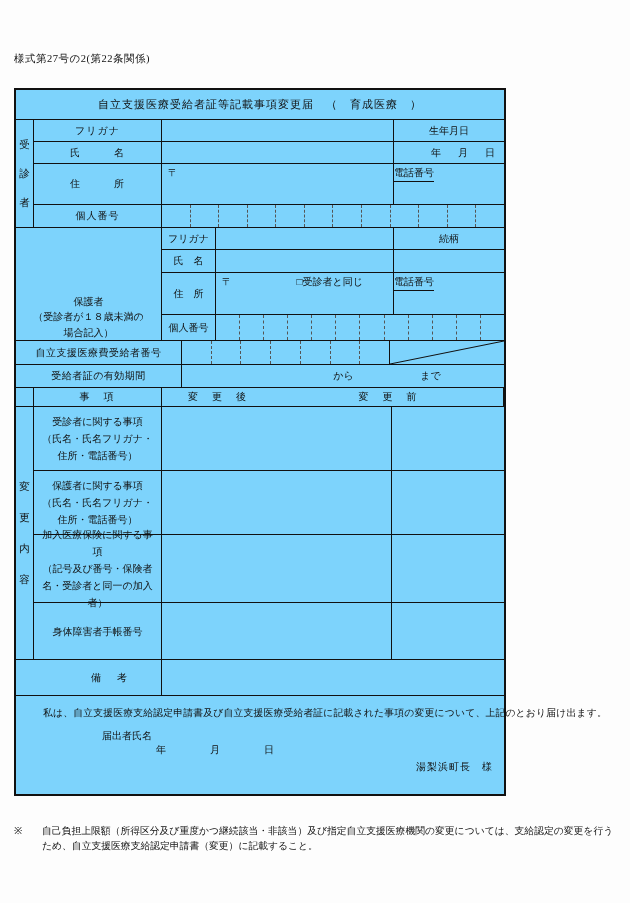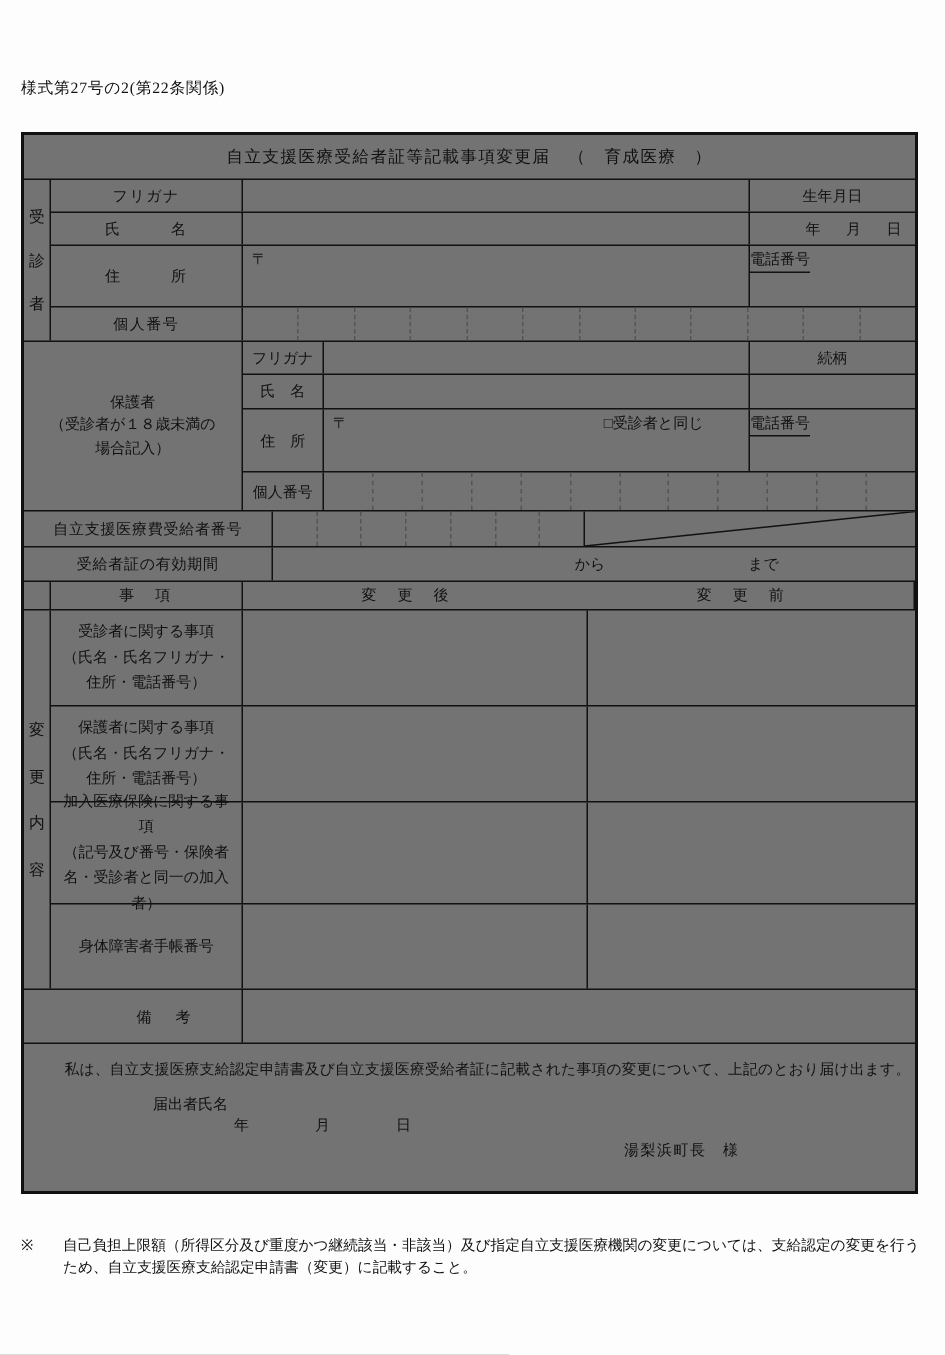--- a/index.html
+++ b/index.html
@@ -1,37 +1,37 @@
 <!DOCTYPE html>
 <html><head>
 <meta charset="utf-8">
 <style>
   * { margin:0; padding:0; box-sizing:border-box; }
   body { width:630px; height:903px; background:#fdfdfd; color:#111;
          font-family:"Liberation Serif","DejaVu Serif",serif; font-size:10px; }
   .sheet { position:relative; width:630px; height:903px; background:#fdfdfd; overflow:hidden; }
   .form-no { position:absolute; left:14px; top:32px; font-size:10.5px; letter-spacing:.5px;margin-top:20px; }
 
-  .tbl { position:absolute; left:14px; top:88px; width:598px; border:2px solid #111; background:#737373; }
+  .tbl { position:absolute; left:14px; top:88px; width:492px; border:2px solid #111; background:#7dd3fc; }
   .r { display:flex; border-bottom:1px solid #111; }
   .r.no-bb { border-bottom:none;text-align:center; }
   .c { border-right:1px solid #111; display:flex; align-items:center; justify-content:center; }
   .lc { border-right:none !important; }
   .rest { flex:1; display:flex; flex-direction:column; min-width:0; }
   .sr { display:flex; border-bottom:1px solid #111; }
   .rest .sr:last-child { border-bottom:none; }
 
   .title-row { height:30px; align-items:center; justify-content:center; }
   .title { font-size:11px; letter-spacing:1px; }
 
   .vcol { width:18px; flex-direction:column; justify-content:center; gap:15px; font-size:10.5px; }
   .vcol4 { gap:17px; }
   .lbl { width:128px; letter-spacing:1px; }
   .slbl { width:54px; }
-  .biglbl { width:146px; flex-direction:column; justify-content:center; line-height:1.55; text-align:center; }
+  .biglbl { width:146px; flex-direction:column; justify-content:flex-end; line-height:1.55; text-align:center; }
   .content { flex:1; min-width:0; }
   .fill { justify-content:flex-start; align-items:flex-start; padding:2px 5px; }
   .rw110 { width:110px; }
   .rcol { width:110px; display:flex; flex-direction:row; }
   .rhead { height:18px; border-bottom:1px solid #111; display:flex; align-items:center; justify-content:center; }
   .rval { flex:1; }
 
   .dateu { justify-content:flex-end; gap:17px; padding-right:9px; }
   .addr { position:relative; justify-content:flex-start; align-items:flex-start; padding:2px 6px; }
   .samechk { position:absolute; right:30px; top:2px; cursor:pointer; }

